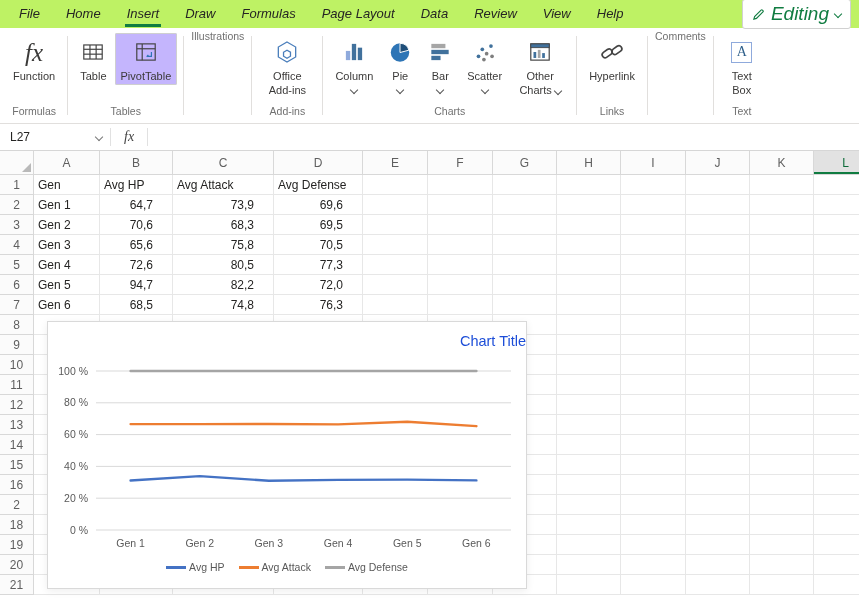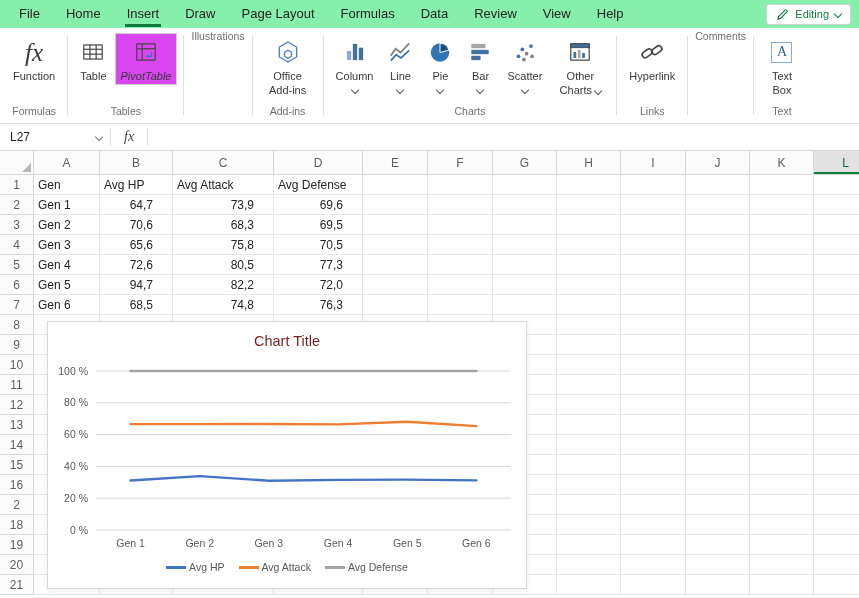--- a/index.html
+++ b/index.html
@@ -1,35 +1,35 @@
 <!DOCTYPE html>
 <html><head>
 <meta charset="utf-8">
 <style>
   * { box-sizing: border-box; margin: 0; padding: 0; }
   html,body { width:859px; height:598px; overflow:hidden; }
   body { font-family:"Liberation Sans", sans-serif; background:#fff; color:#252423; position:relative; }
 
   
-  .menubar { height:28px; display:flex; align-items:center; padding:0 8px 0 6px; background:#86efac; }
+  .menubar { height:28px; display:flex; align-items:center; padding:0 8px 0 6px; background:#bef264;font-style:italic; }
   .mtab { padding:0 13px; font-size:13px; height:28px; line-height:28px; cursor:pointer; position:relative; white-space:nowrap; }
   .mtab.active::after { content:""; position:absolute; left:11px; right:11px; bottom:1px; height:3px; background:#107C41; }
-  .editing-chip { margin-left:auto; display:flex; align-items:center; gap:6px; border:1px solid #d1d1d1; border-radius:3px; padding:3px 9px; color:#107C41; font-size:11px; cursor:pointer; background:#fff; }
+  .editing-chip { margin-left:auto; display:flex; align-items:center; gap:6px; border:1px solid #d1d1d1; border-radius:3px; padding:3px 9px; color:#107C41; font-size:19px; cursor:pointer; background:#fff; }
 
   .chev { width:6px; height:6px; border-right:1.3px solid #555; border-bottom:1.3px solid #555; transform:rotate(45deg); display:inline-block; flex:0 0 auto; }
   .chev.green { border-color:#107C41; }
 
   
   .ribbon { height:96px; display:flex; align-items:stretch; border-bottom:1px solid #e1dfdd; padding:0 2px; background:#fff; }
   .rgroup { display:flex; flex-direction:column; }
   .rbtns { flex:1; display:flex; align-items:flex-start; padding:5px 5px 0; gap:2px; }
   .rgroup-label { text-align:center; font-size:10.5px; color:#707070; padding:2px 6px 6px; white-space:nowrap; }
   .rsep { width:1px; background:#e1dfdd; margin:8px 1px; }
   .rbtn { display:flex; flex-direction:column; align-items:center; gap:2px; padding:4px 6px 2px; border-radius:2px; cursor:pointer; min-width:36px; }
-  .rbtn.pressed { background:#d946ef; box-shadow:inset 0 0 0 1px #cfcfcf;font-style:italic; }
+  .rbtn.pressed { background:#c4b5fd; box-shadow:inset 0 0 0 1px #cfcfcf; }
   .ricon { height:30px; display:flex; align-items:center; justify-content:center; }
   .rlabel { font-size:11px; color:#3b3a39; text-align:center; line-height:1.3; }
   .rlabel.wrap { word-spacing:100vw; }
   .rbtn .chev { margin-top:2px; }
   .fx-glyph { font-family:"Liberation Serif", serif; font-style:italic; font-size:25px; color:#3b3a39; line-height:1; }
   .textbox-glyph { width:21px; height:21px; border:1px solid #8faadc; color:#2e5f8a; display:flex; align-items:center; justify-content:center; font-family:"Liberation Serif", serif; font-size:14px; }
   .inline-chev-wrap { display:inline-block; max-width:48px; }
 
   
   .fbar { height:27px; display:flex; align-items:stretch; border-bottom:1px solid #d6d6d6; background:#fff; }
@@ -44,39 +44,39 @@
   #grid { display:grid; grid-template-rows:24px repeat(21, 20px); }
   .ghead { background:#fbfbfb; border-right:1px solid #d8d8d8; border-bottom:1px solid #d8d8d8; font-size:12px; color:#5f5f5f; display:flex; align-items:center; justify-content:center; cursor:pointer; user-select:none; }
   .colhead.sel { background:#e2e2e2; box-shadow:inset 0 -2px 0 #107C41; color:#0e6b39; }
   .corner { position:relative; }
   .corner::after { content:""; position:absolute; right:2px; bottom:2px; border-left:9px solid transparent; border-bottom:9px solid #b9b9b9; }
   .gcell { border-right:1px solid #e7e7e7; border-bottom:1px solid #e7e7e7; font-size:12px; padding:0 4px; display:flex; align-items:center; background:#fff; white-space:nowrap; overflow:hidden; cursor:cell; }
   .gcell.num { justify-content:flex-end; padding-right:19px; }
 
   
   .chart-box { position:absolute; left:47px; top:170px; width:480px; height:268px; background:#fff; border:1px solid #d9d9d9; box-shadow:0 2px 8px rgba(0,0,0,0.07); cursor:move; }
-  .chart-title { text-align:center; font-size:14.5px; color:#7f1d1d; padding-top:11px; height:34px; }
+  .chart-title { text-align:right; font-size:14.5px; color:#1d4ed8; padding-top:11px; height:34px; }
   #chart-svg { display:block; width:478px; height:202px; }
   .ctick { font-size:10.5px; fill:#595959; font-family:"Liberation Sans", sans-serif; }
   .chart-legend { display:flex; justify-content:center; align-items:center; gap:14px; font-size:10.5px; color:#595959; padding-top:3px; }
   .legend-item { display:flex; align-items:center; }
   .legend-swatch { display:inline-block; width:20px; height:3px; margin-right:3px; }
 
   svg.icn { display:block; }
 </style>
 </head>
 <body>
 
 <div class="menubar">
   <div class="mtab">File</div>
   <div class="mtab">Home</div>
   <div class="mtab active">Insert</div>
   <div class="mtab">Draw</div>
+  <div class="mtab">Formulas</div>
   <div class="mtab">Page Layout</div>
-  <div class="mtab">Formulas</div>
   <div class="mtab">Data</div>
   <div class="mtab">Review</div>
   <div class="mtab">View</div>
   <div class="mtab">Help</div>
   <div class="editing-chip">
     <span>
         <svg class="icn" width="13" height="13" viewBox="0 0 14 14">
           <path d="M2 12 L2.8 9.2 L9.8 2.2 a1 1 0 0 1 1.4 0 l0.6 0.6 a1 1 0 0 1 0 1.4 L4.8 11.2 Z" fill="none" stroke="#107C41" stroke-width="1.2"></path>
         </svg>
       </span>
@@ -156,30 +156,20 @@
     <div class="rbtns">
       <div class="rbtn">
         <div class="ricon">
           <svg class="icn" width="26" height="26" viewBox="0 0 24 24">
             <rect x="4.5" y="11" width="4" height="8.5" fill="#8faadc"></rect>
               <rect x="10" y="4.5" width="4" height="15" fill="#41719c"></rect>
               <rect x="15.5" y="8" width="4" height="11.5" fill="#41719c"></rect>
           </svg>
         </div>
         <div class="rlabel">Column</div>
-        <span class="chev"></span>
-      </div>
-      <div class="rbtn">
-        <div class="ricon">
-          <svg class="icn" width="26" height="26" viewBox="0 0 24 24" fill="none">
-            <polyline points="3.5,15.5 8,9 12.5,12.5 20.5,4" stroke="#7f7f7f" stroke-width="1.6"></polyline>
-            <polyline points="3.5,20 8.5,14.5 13,17.5 20.5,10.5" stroke="#41719c" stroke-width="1.6"></polyline>
-          </svg>
-        </div>
-        <div class="rlabel">Line</div>
         <span class="chev"></span>
       </div>
       <div class="rbtn">
         <div class="ricon">
           <svg class="icn" width="26" height="26" viewBox="0 0 24 24">
             <circle cx="12" cy="12.5" r="8.5" fill="#2e75b6"></circle>
             <path d="M12 12.5 L12 4 A8.5 8.5 0 0 1 20.2 10.3 Z" fill="#1f4e79" stroke="#fff" stroke-width="0.9"></path>
           </svg>
         </div>
         <div class="rlabel">Pie</div>

